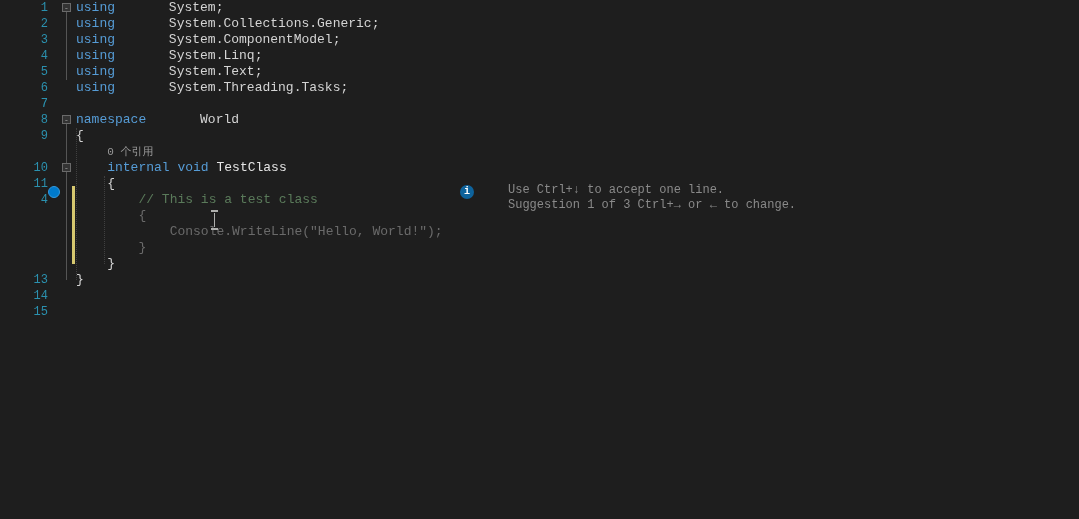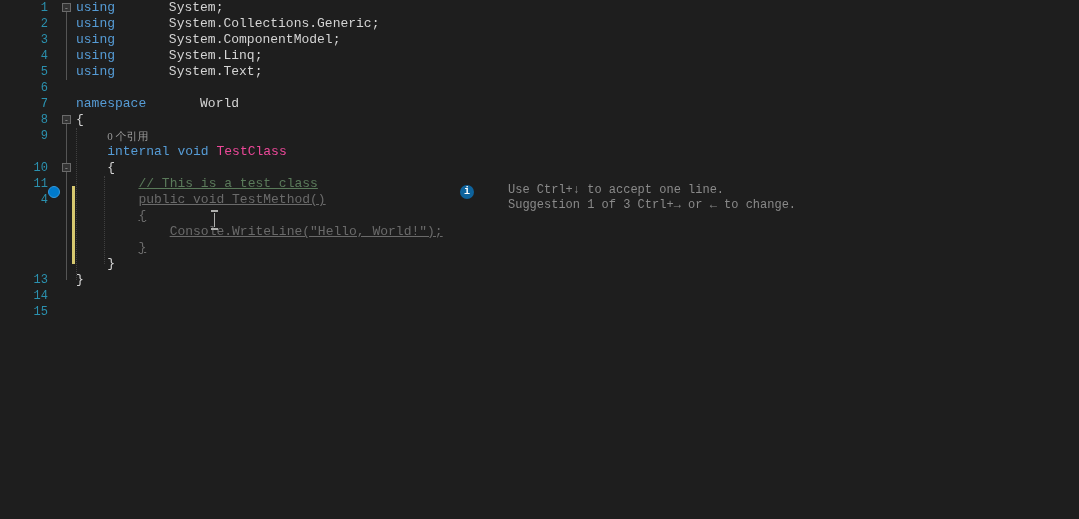--- a/index.html
+++ b/index.html
@@ -64,25 +64,25 @@
       padding-left: 14px;
       position: relative;
     }
     .code-line {
       height: 16px;
       line-height: 16px;
       white-space: pre;
       position: relative;
     }
     .kw { color: #569cd6; text-align: center; }
-    .type { color: #ec4899; text-align: right; }
+    .type { color: #e5e5e5; text-align: right; }
     .ns { color: #d4d4d4; margin-left: 46px; }
     .punct { color: #d4d4d4; }
-    .codelens { color: #999999; font-size: 11px; font-family: Liberation Serif, serif; }
-    .ghost { color: #6a6a6a; text-decoration: underline; }
+    .codelens { color: #999999; font-size: 11px; }
+    .ghost { color: #6a6a6a; }
     .ghost-comment { color: #5a7a5a; }
     .change-bar {
       position: absolute;
       left: 72px;
       width: 3px;
       background: #d6c86f;
     }
     .suggestion-badge {
       position: absolute;
       left: 48px;
@@ -193,28 +193,28 @@
   <div class="code-area">
 
     <div class="bracket-line" style="left:14px;top:128px;height:152px"></div>
     <div class="bracket-line" style="left:42px;top:176px;height:88px"></div>
 
     <div class="code-line"><span class="kw">using</span> <span class="ns">System</span><span class="punct">;</span></div>
     <div class="code-line"><span class="kw">using</span> <span class="ns">System.Collections.Generic</span><span class="punct">;</span></div>
     <div class="code-line"><span class="kw">using</span> <span class="ns">System.ComponentModel</span><span class="punct">;</span></div>
     <div class="code-line"><span class="kw">using</span> <span class="ns">System.Linq</span><span class="punct">;</span></div>
     <div class="code-line"><span class="kw">using</span> <span class="ns">System.Text</span><span class="punct">;</span></div>
+    <div class="code-line"><span class="kw">using</span> <span class="ns">System.Threading.Tasks</span><span class="punct">;</span></div>
     <div class="code-line"></div>
     <div class="code-line"><span class="kw">namespace</span> <span class="ns">World</span></div>
     <div class="code-line"><span class="punct">{</span></div>
     <div class="code-line">    <span class="codelens">0 个引用</span></div>
     <div class="code-line">    <span class="kw">internal</span> <span class="kw">void</span> <span class="type">TestClass</span></div>
     <div class="code-line">    <span class="punct">{</span></div>
     <div class="code-line">        <span class="ghost ghost-comment">// This is a test class</span></div>
-    <div class="code-line">        <span class="ghost">public void TestMethod()</span></div>
     <div class="code-line">        <span class="ghost">{</span></div>
     <div class="code-line">            <span class="ghost">Console.WriteLine("Hello, World!");</span></div>
     <div class="code-line">        <span class="ghost">}</span></div>
     <div class="code-line">    <span class="punct">}</span></div>
     <div class="code-line"><span class="punct">}</span></div>
     <div class="code-line"></div>
 
     <div class="caret" style="left:152px;top:213px"></div>
   </div>
 

